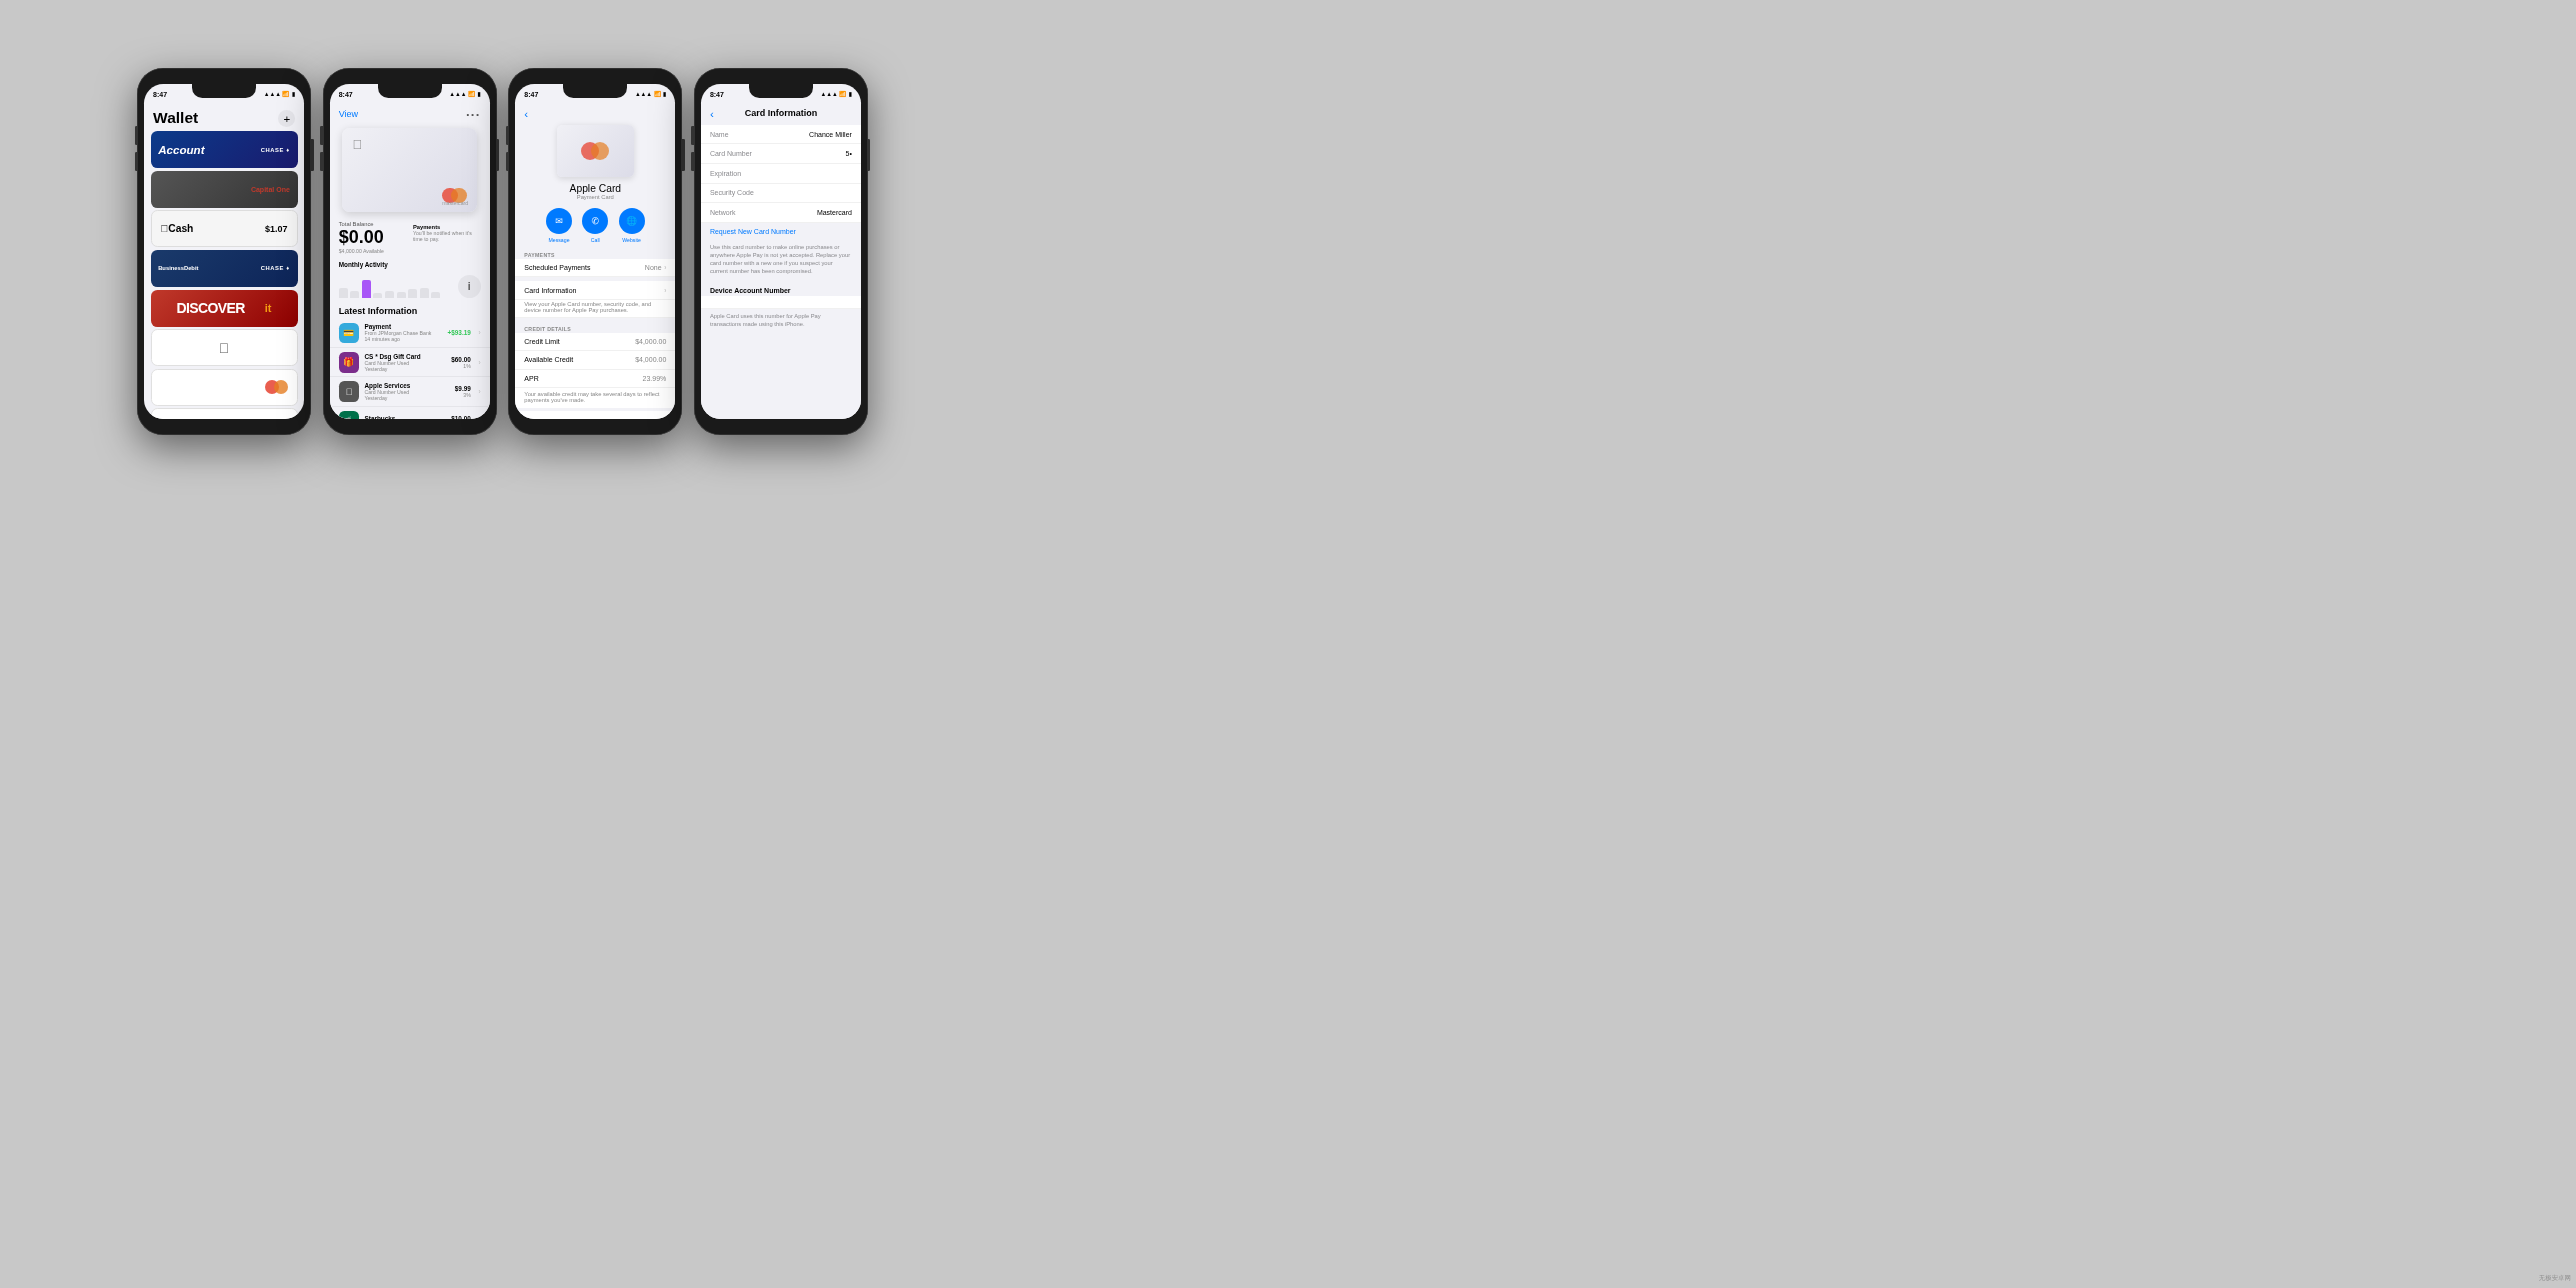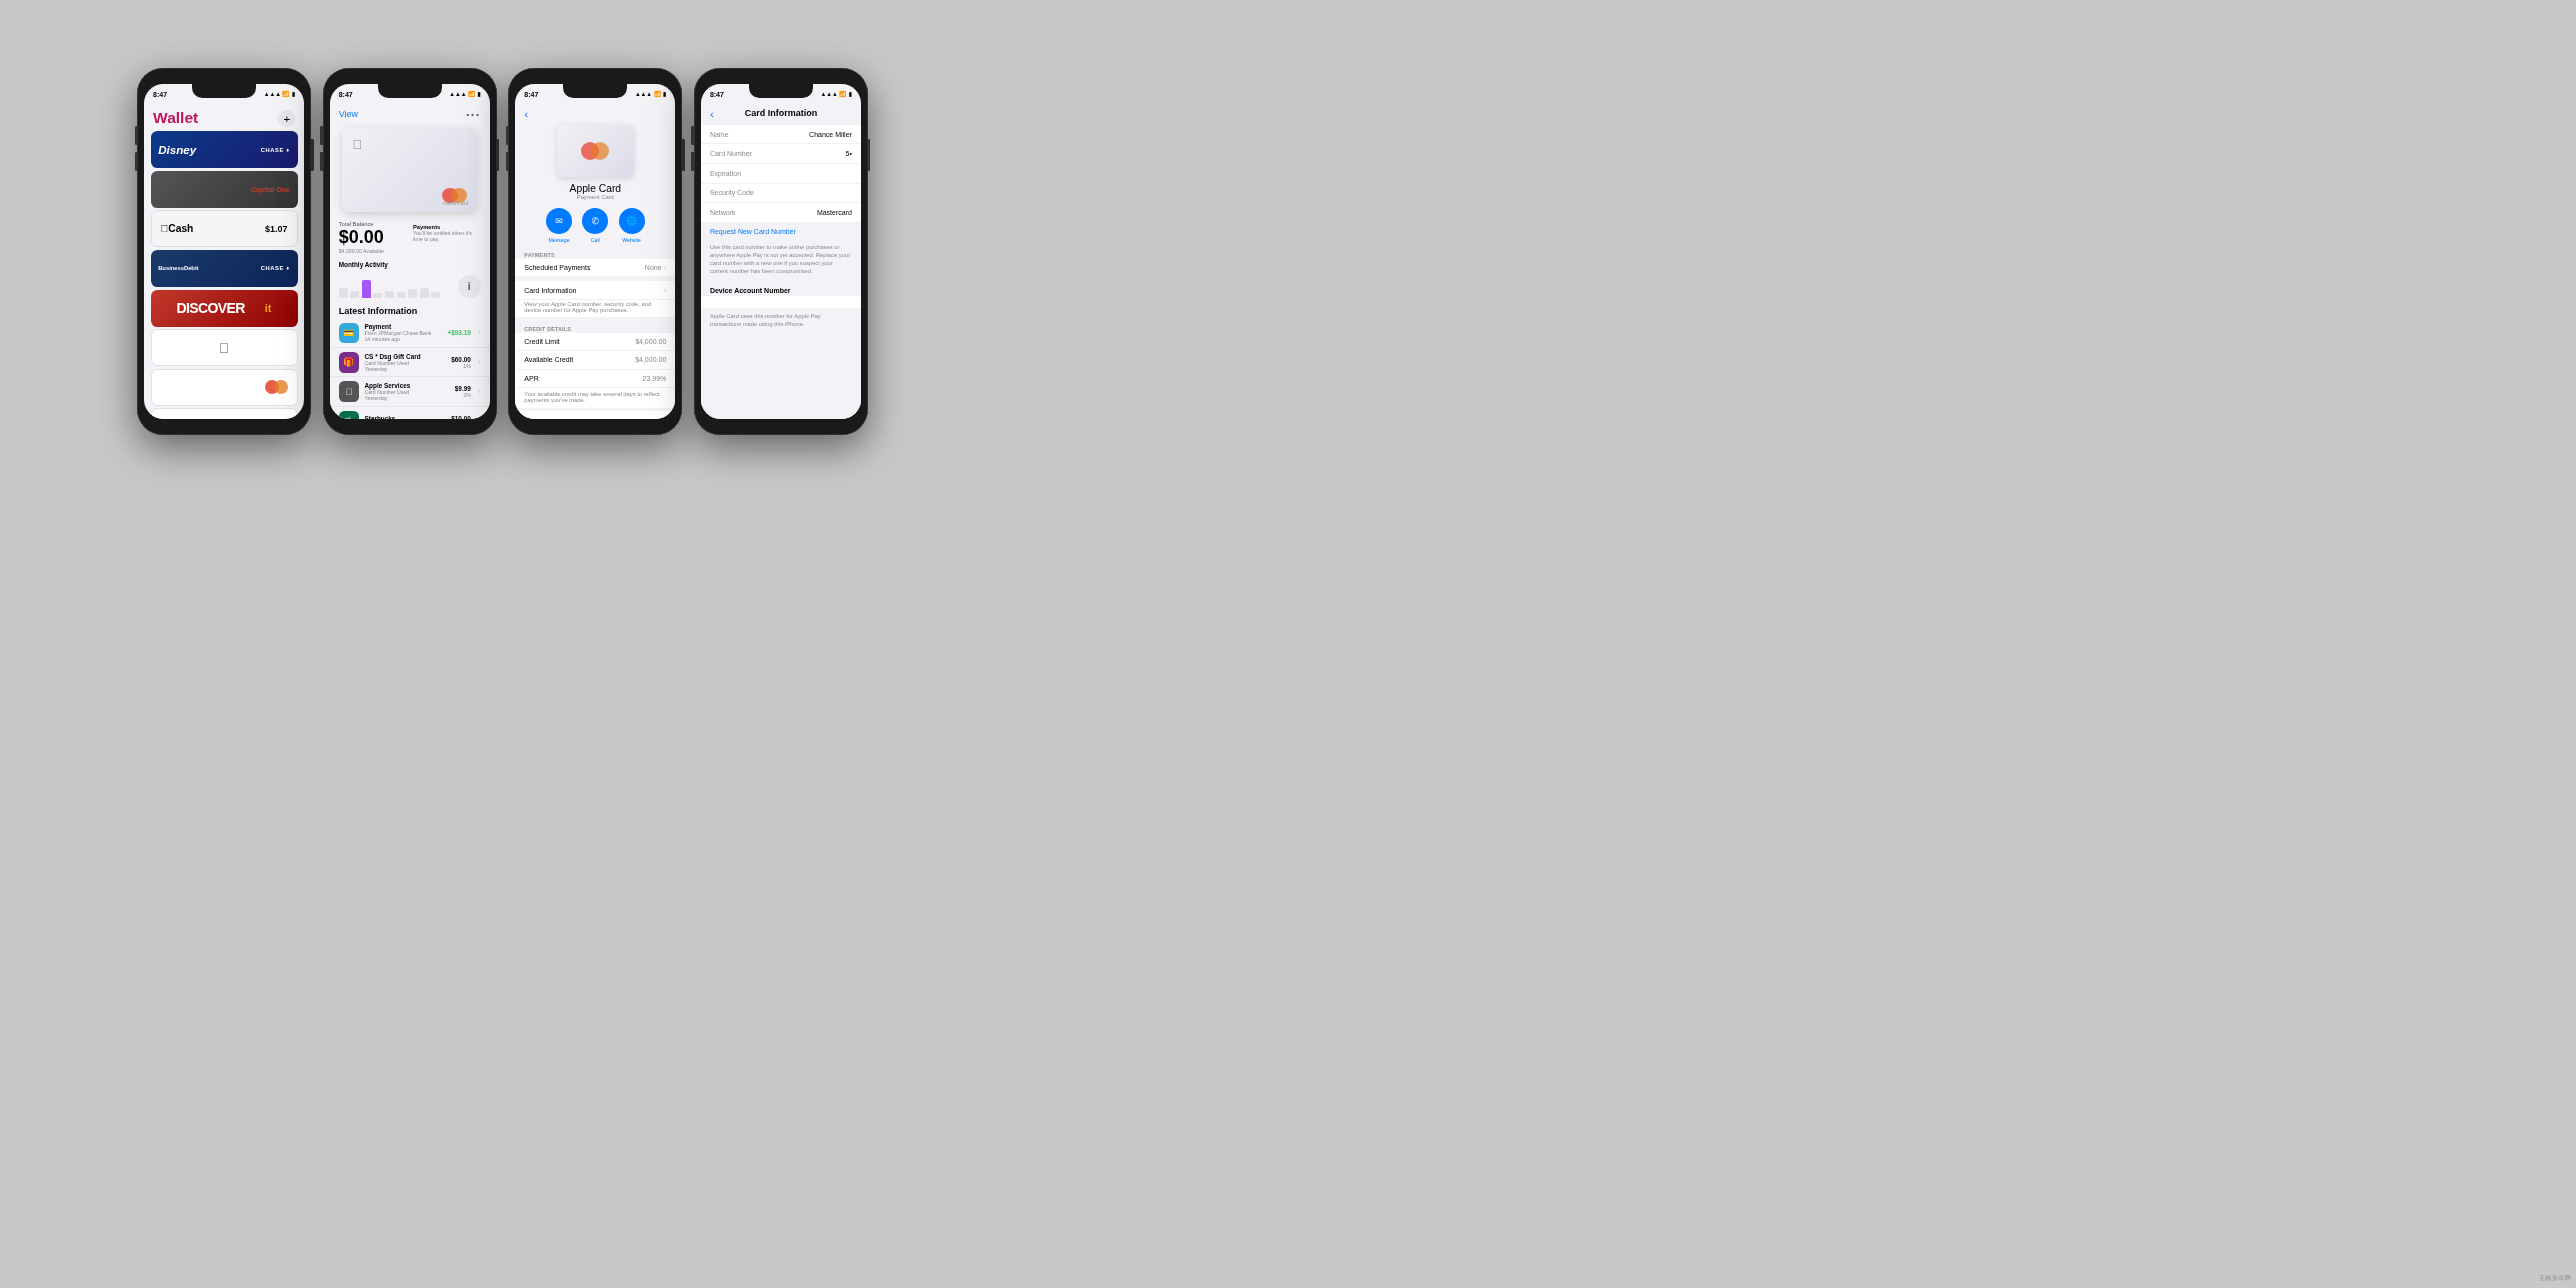--- a/index.html
+++ b/index.html
@@ -93,21 +93,21 @@
       border-radius: 0 1.3px 1.3px 0;
     }
 
     
     .wallet-header {
       display: flex;
       align-items: center;
       justify-content: space-between;
       padding: 5.2px 9px 3.9px 9px;
     }
-    .wallet-title { font-size: 15.5px; font-weight: 700; color: #be185d; }
+    .wallet-title { font-size: 15.5px; font-weight: 700; color: #000000; }
     .wallet-add-btn {
       width: 16.7px;
       height: 16.7px;
       background: #e5e5ea;
       border-radius: 50%;
       display: flex;
       align-items: center;
       justify-content: center;
       font-size: 11.6px;
       color: #000;
@@ -486,21 +486,21 @@
       </div>
     </div>
     <div class="screen-content">
       <div class="wallet-header">
         <span class="wallet-title">Wallet</span>
         <div class="wallet-add-btn">+</div>
       </div>
       <div class="card-stack">
 
         <div class="card card-disney">
-          <span class="disney-logo">Disney</span>
+          <span class="disney-logo">Account</span>
           <span class="chase-logo">CHASE ♦</span>
         </div>
 
         <div class="card card-capital">
           <span class="capital-logo">Capital One</span>
         </div>
 
         <div class="card card-cash">
           <span class="apple-cash-label">Cash</span>
           <span class="apple-cash-amt">$1.07</span>

